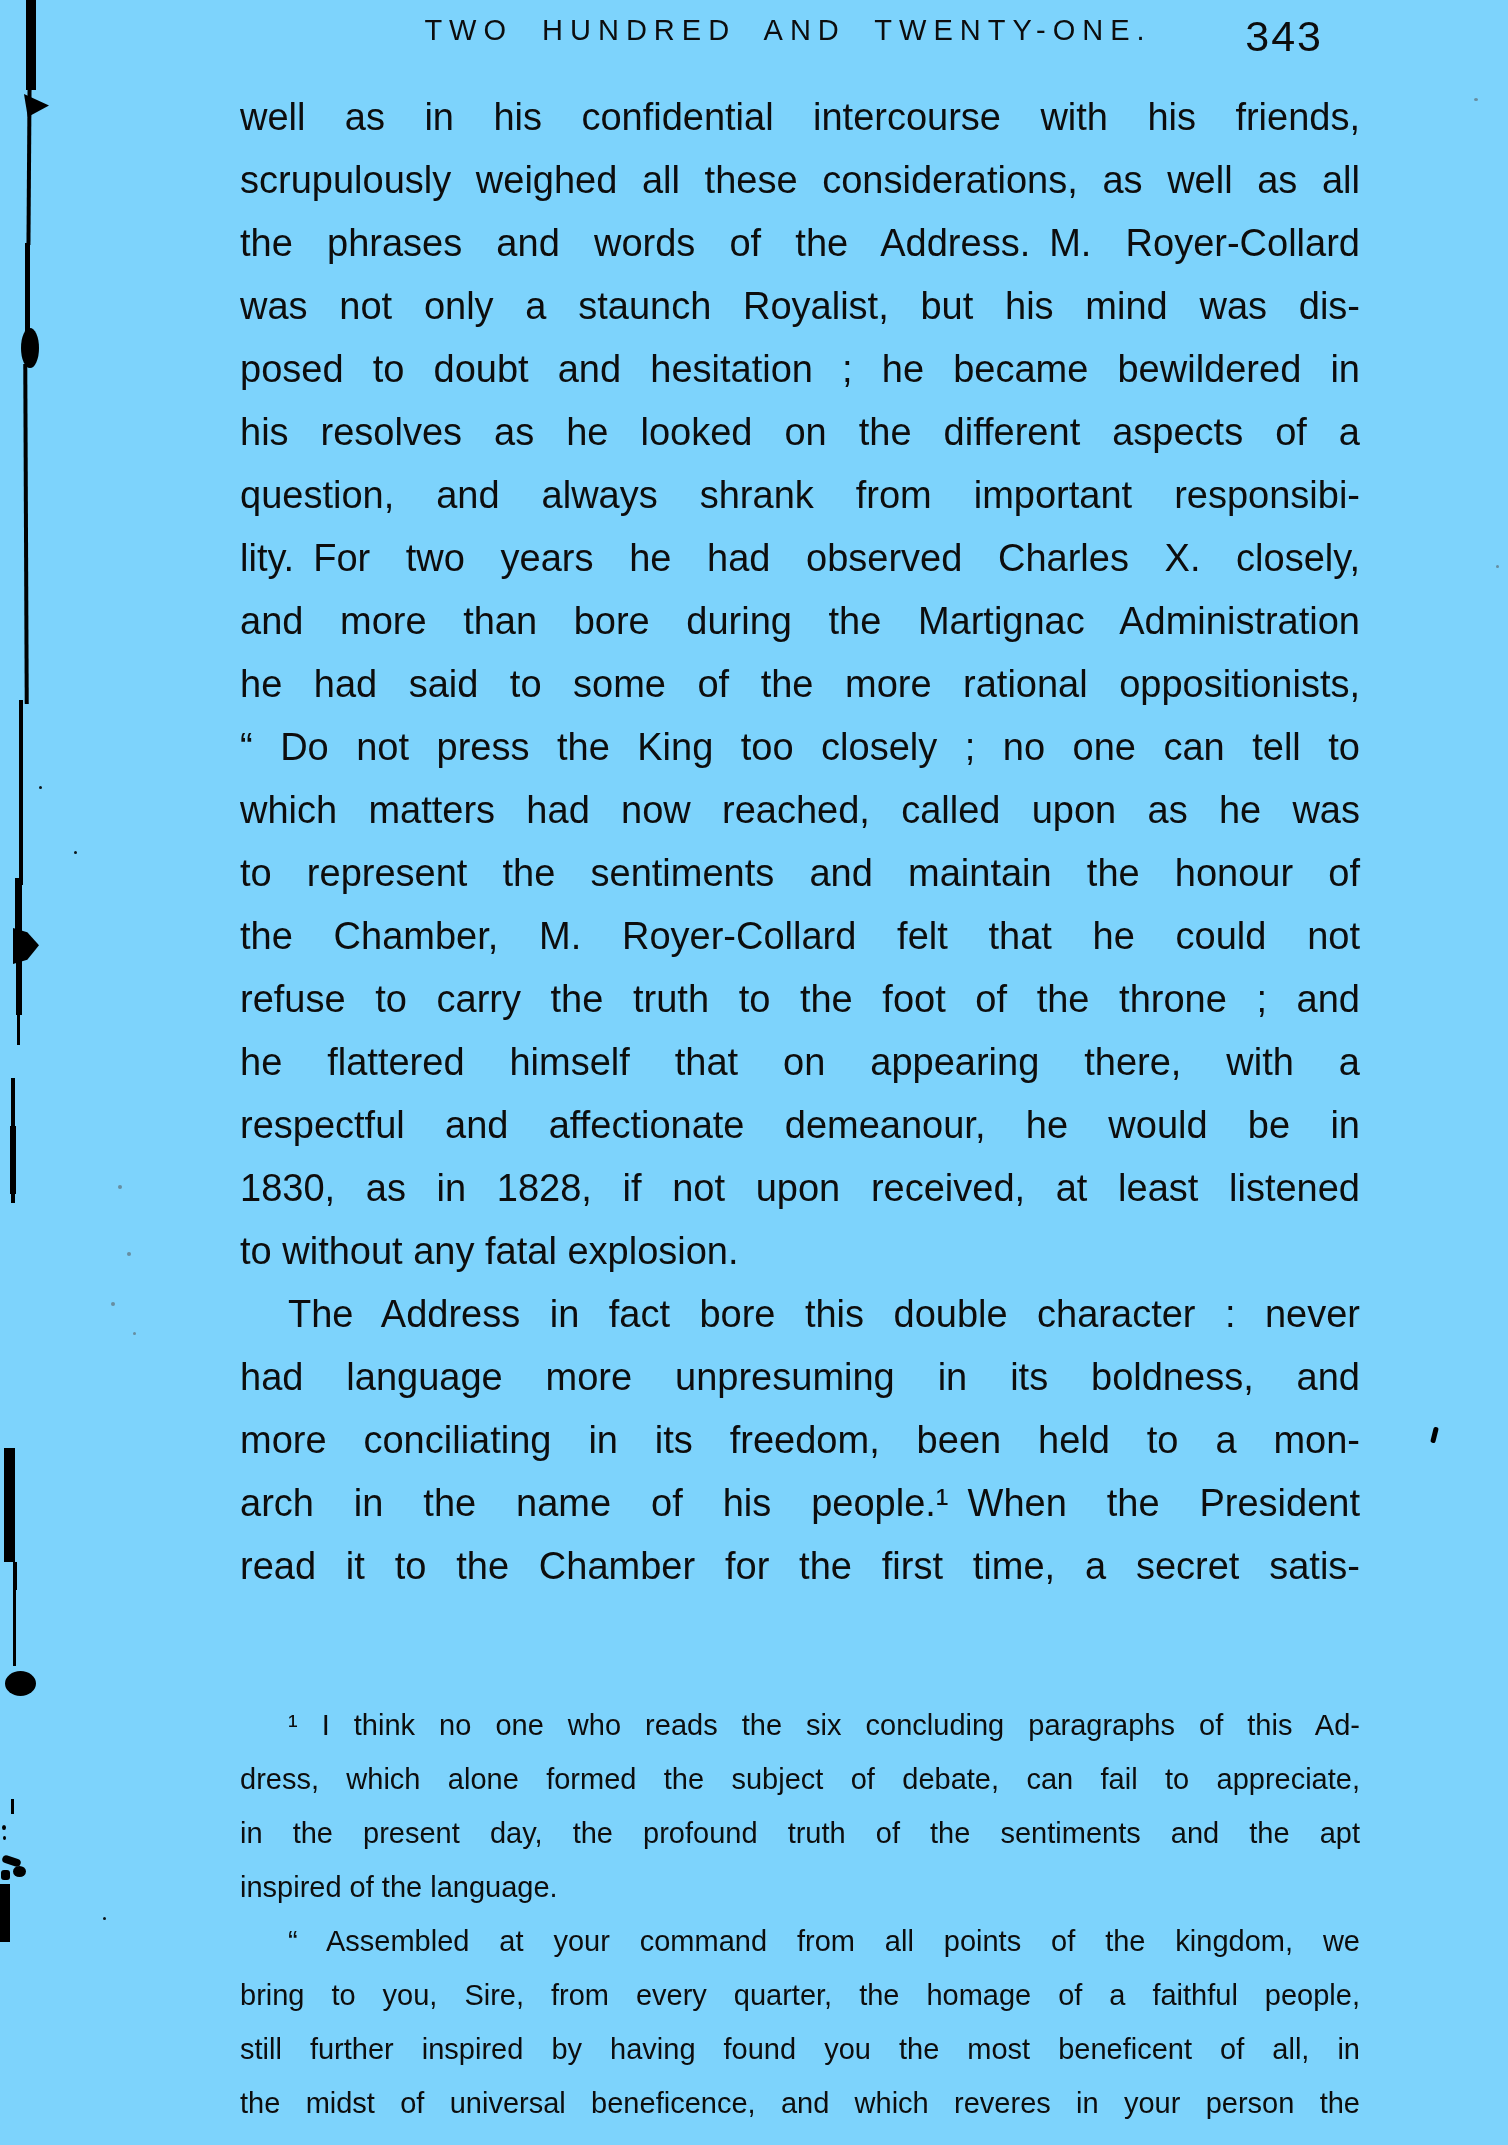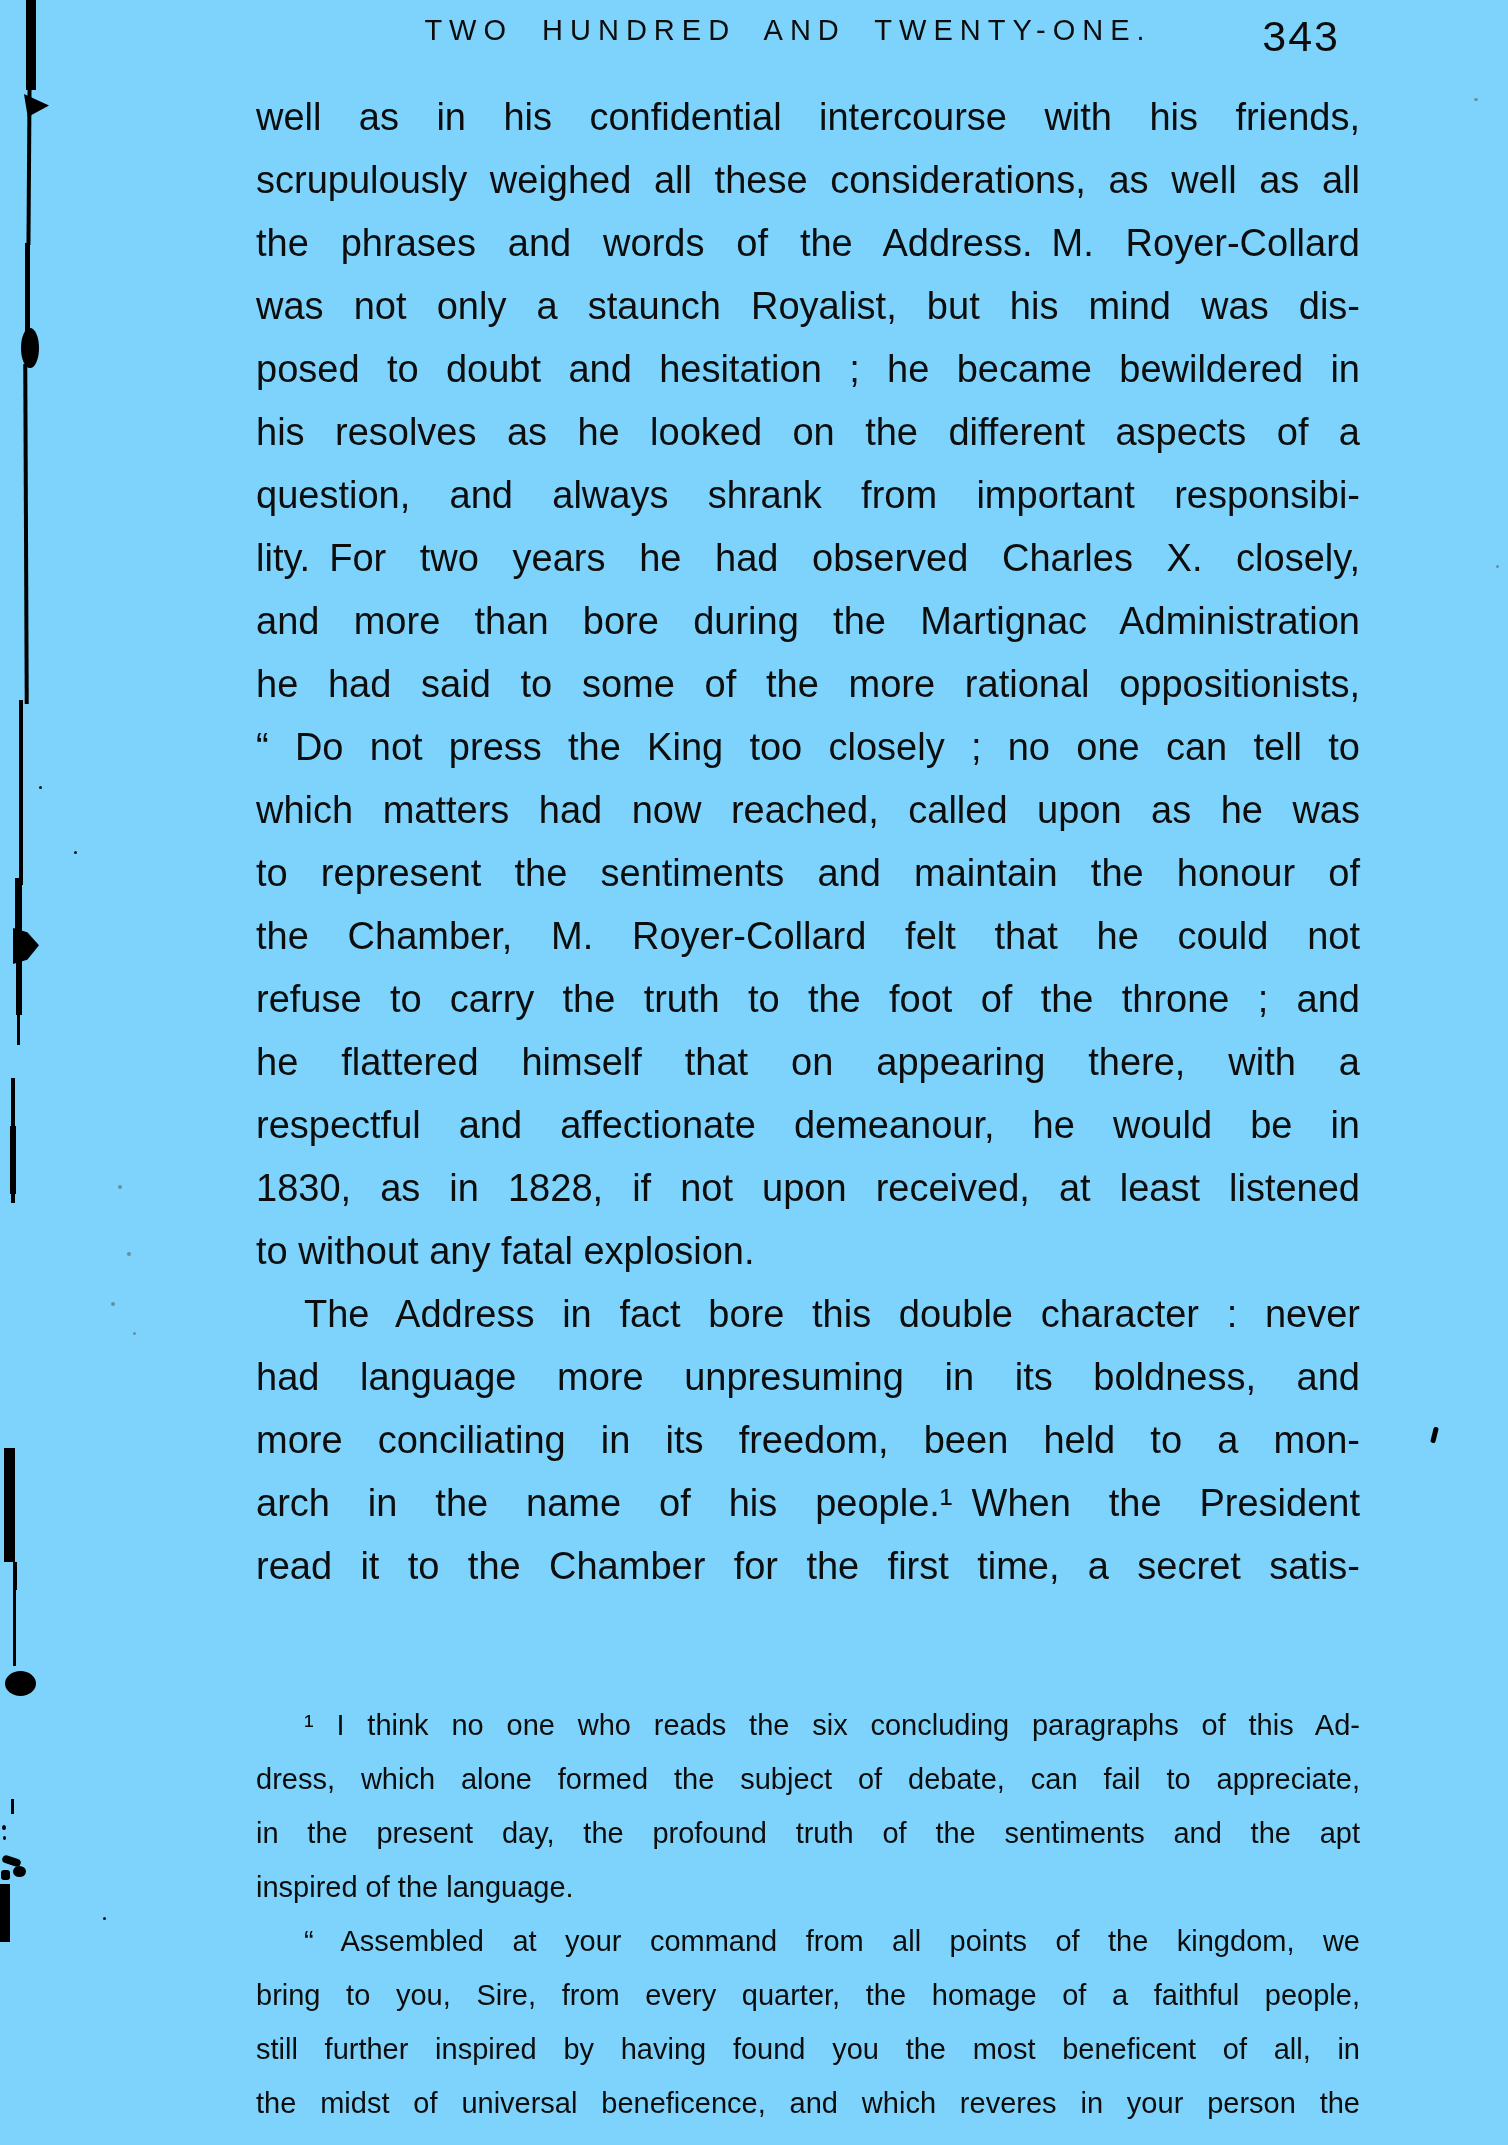--- a/index.html
+++ b/index.html
@@ -27,21 +27,21 @@
     text-align: center;
     font-size: 29px;
     letter-spacing: 7px;
     word-spacing: 14px;
     white-space: nowrap;
     transform: translateX(-12px);
   }
   .page-number {
     position: absolute;
     top: 12px;
-    right: 168px;
+    right: 185px;
     font-size: 43px;
     letter-spacing: 2px;
   }
 
   
   .body-text {
     position: absolute;
     top: 86px;
     left: 240px;
     width: 1120px;
@@ -52,21 +52,20 @@
     position: absolute;
     top: 1698px;
     left: 240px;
     width: 1120px;
     font-size: 29px;
     line-height: 54px;
   }
   .tline {
     text-align: justify;
     text-align-last: justify;
-    margin-left: 16px;
   }
   .tline.endline { text-align-last: left; }
   .tline.indent  { text-indent: 48px; }
 
   
   .art { position: absolute; background: #000; }
   .art.tri-flag {
     background: #000;
     clip-path: polygon(0 0, 100% 50%, 15% 100%);
   }

